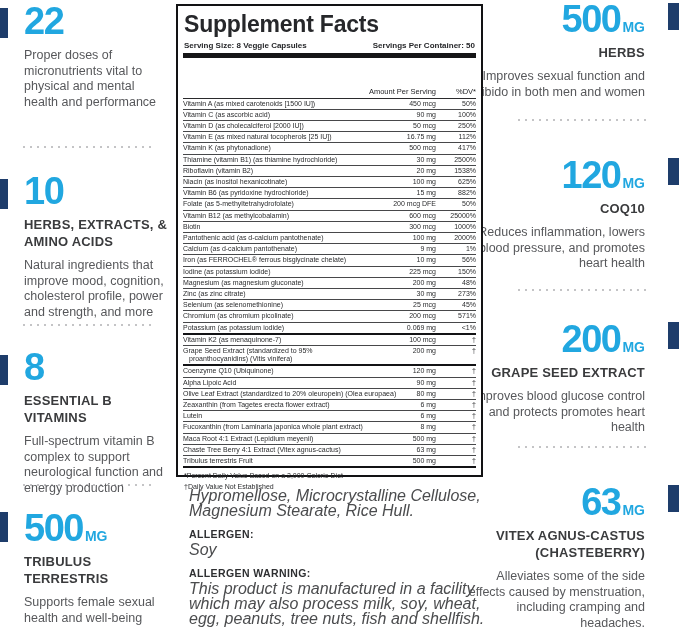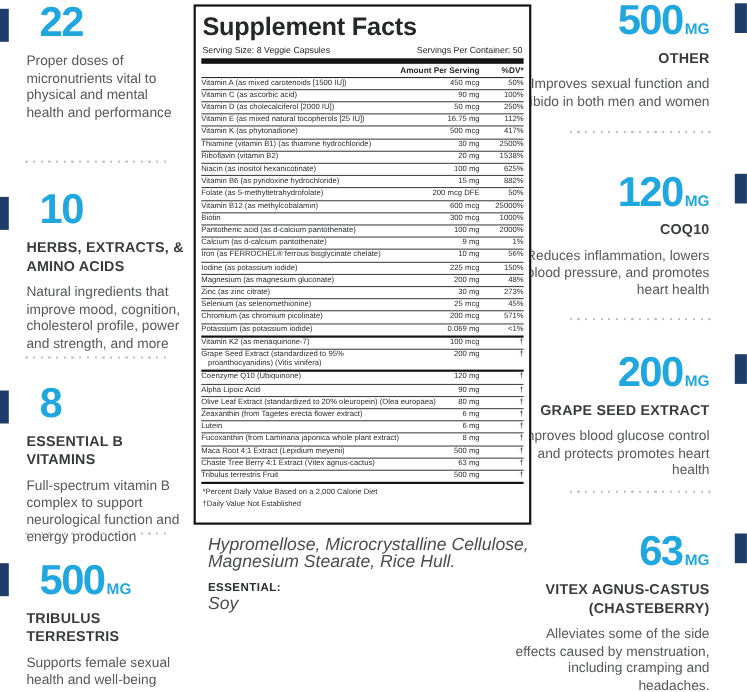--- a/index.html
+++ b/index.html
@@ -4,40 +4,40 @@
 <style>
   html,body{margin:0;padding:0;background:#fff;}
   .canvas{position:relative;width:679px;height:629px;background:#ffffff;overflow:hidden;
     font-family:"Liberation Sans",sans-serif;-webkit-font-smoothing:antialiased;}
 
   
   .side-col{position:absolute;top:0;bottom:0;}
   .side-col.left{left:24px;width:146px;}
   .side-col.right{right:34px;width:178px;text-align:right;}
   .side-item{position:absolute;width:100%;}
-  .big{white-space:nowrap;margin-left:12px;}
+  .big{white-space:nowrap;}
   .big .n{font-size:38px;line-height:38px;font-weight:700;color:var(--accent);letter-spacing:-1.5px;}
   .big .u{font-size:14px;font-weight:700;color:var(--accent);margin-left:2px;letter-spacing:0;}
   .side-item .h{font-size:13px;font-weight:700;color:#3a3b3d;line-height:17px;margin-top:6px;letter-spacing:.2px;}
   .side-item .d{font-size:12.5px;color:#57585b;line-height:15.5px;margin-top:8px;}
   .bar{position:absolute;background:var(--navy);}
   .bar.l{left:0;width:8px;height:30px;}
   .bar.r{right:0;width:11px;height:27px;}
   .dots{position:absolute;height:2px;width:128px;
     background-image:repeating-linear-gradient(to right,#c4c4c6 0 2px,transparent 2px 7px);}
   .dots.l{left:23px;}
   .dots.r{right:33px;}
 
   
   .sf-panel{position:absolute;left:176px;top:4px;width:307px;height:473px;box-sizing:border-box;
     border:2px solid #121214;padding:3px 5px;background:#fff;}
   .sf-title{font-size:23px;font-weight:700;color:#26272a;letter-spacing:-.2px;margin:2px 0 3px 1px;}
-  .sf-serving{display:flex;justify-content:space-between;font-size:8px;font-weight:400;color:#26272a;padding:0 1px 3px 1px;}
+  .sf-serving{display:flex;justify-content:space-between;font-size:8px;font-weight:700;color:#26272a;padding:0 1px 3px 1px;}
   .sf-thickbar{height:4.5px;background:#151517;}
-  .sf-header{position:relative;font-size:7.5px;font-weight:700;color:#26272a;height:12px;line-height:12px;border-bottom:1.5px solid #2a2a2c;}
+  .sf-header{position:relative;font-size:7.5px;font-weight:400;color:#26272a;height:12px;line-height:12px;border-bottom:1.5px solid #2a2a2c;margin-top:28px;}
   .sf-header .ha{position:absolute;right:40px;top:0;}
   .sf-header .hd{position:absolute;right:0;top:0;}
   .t-row{position:relative;border-bottom:1px solid #47484a;padding:1px 0;font-size:7px;line-height:8.2px;color:#2b2c2e;}
   .t-row:last-child{border-bottom:none;}
   .t-row.sep-thick{border-bottom:2.5px solid #131315;}
   .t-name{white-space:nowrap;}
   .t-name2{white-space:nowrap;margin-left:6px;}
   .t-amt{position:absolute;right:40px;top:1px;white-space:nowrap;}
   .t-dv{position:absolute;right:0;top:1px;white-space:nowrap;}
   .sf-foot{border-top:2.5px solid #131315;padding:3px 1px 0 1px;font-size:7px;line-height:10.5px;color:#2b2c2e;}
@@ -87,21 +87,21 @@
     <div class="side-item" style="top:509px">
       <div class="big"><span class="n">500</span><span class="u">MG</span></div>
       <div class="h">TRIBULUS TERRESTRIS</div>
       <div class="d">Supports female sexual health and well-being</div>
     </div>
   </div>
 
   <div class="side-col right">
     <div class="side-item" style="top:0px">
       <div class="big"><span class="n">500</span><span class="u">MG</span></div>
-      <div class="h">OTHER</div>
+      <div class="h">HERBS</div>
       <div class="d">Improves sexual function and libido in both men and women</div>
     </div>
     <div class="side-item" style="top:156px">
       <div class="big"><span class="n">120</span><span class="u">MG</span></div>
       <div class="h">COQ10</div>
       <div class="d">Reduces inflammation, lowers blood pressure, and promotes heart health</div>
     </div>
     <div class="side-item" style="top:320px">
       <div class="big"><span class="n">200</span><span class="u">MG</span></div>
       <div class="h">GRAPE SEED EXTRACT</div>
@@ -292,18 +292,22 @@
       <div>*Percent Daily Value Based on a 2,000 Calorie Diet</div>
       <div>†Daily Value Not Established</div>
     </div>
   </div>
 
   <div class="bottom-text">
     <div class="bt-sec">
       <div class="bt-body">Hypromellose, Microcrystalline Cellulose, Magnesium Stearate, Rice Hull.</div>
     </div>
     <div class="bt-sec">
-      <div class="bt-label">ESSENTIAL:</div>
+      <div class="bt-label">ALLERGEN:</div>
       <div class="bt-body">Soy</div>
     </div>
+    <div class="bt-sec">
+      <div class="bt-label">ALLERGEN WARNING:</div>
+      <div class="bt-body">This product is manufactured in a facility which may also process milk, soy, wheat, egg, peanuts, tree nuts, fish and shellfish.</div>
+    </div>
   </div>
 
 </div>
 
 </body></html>

